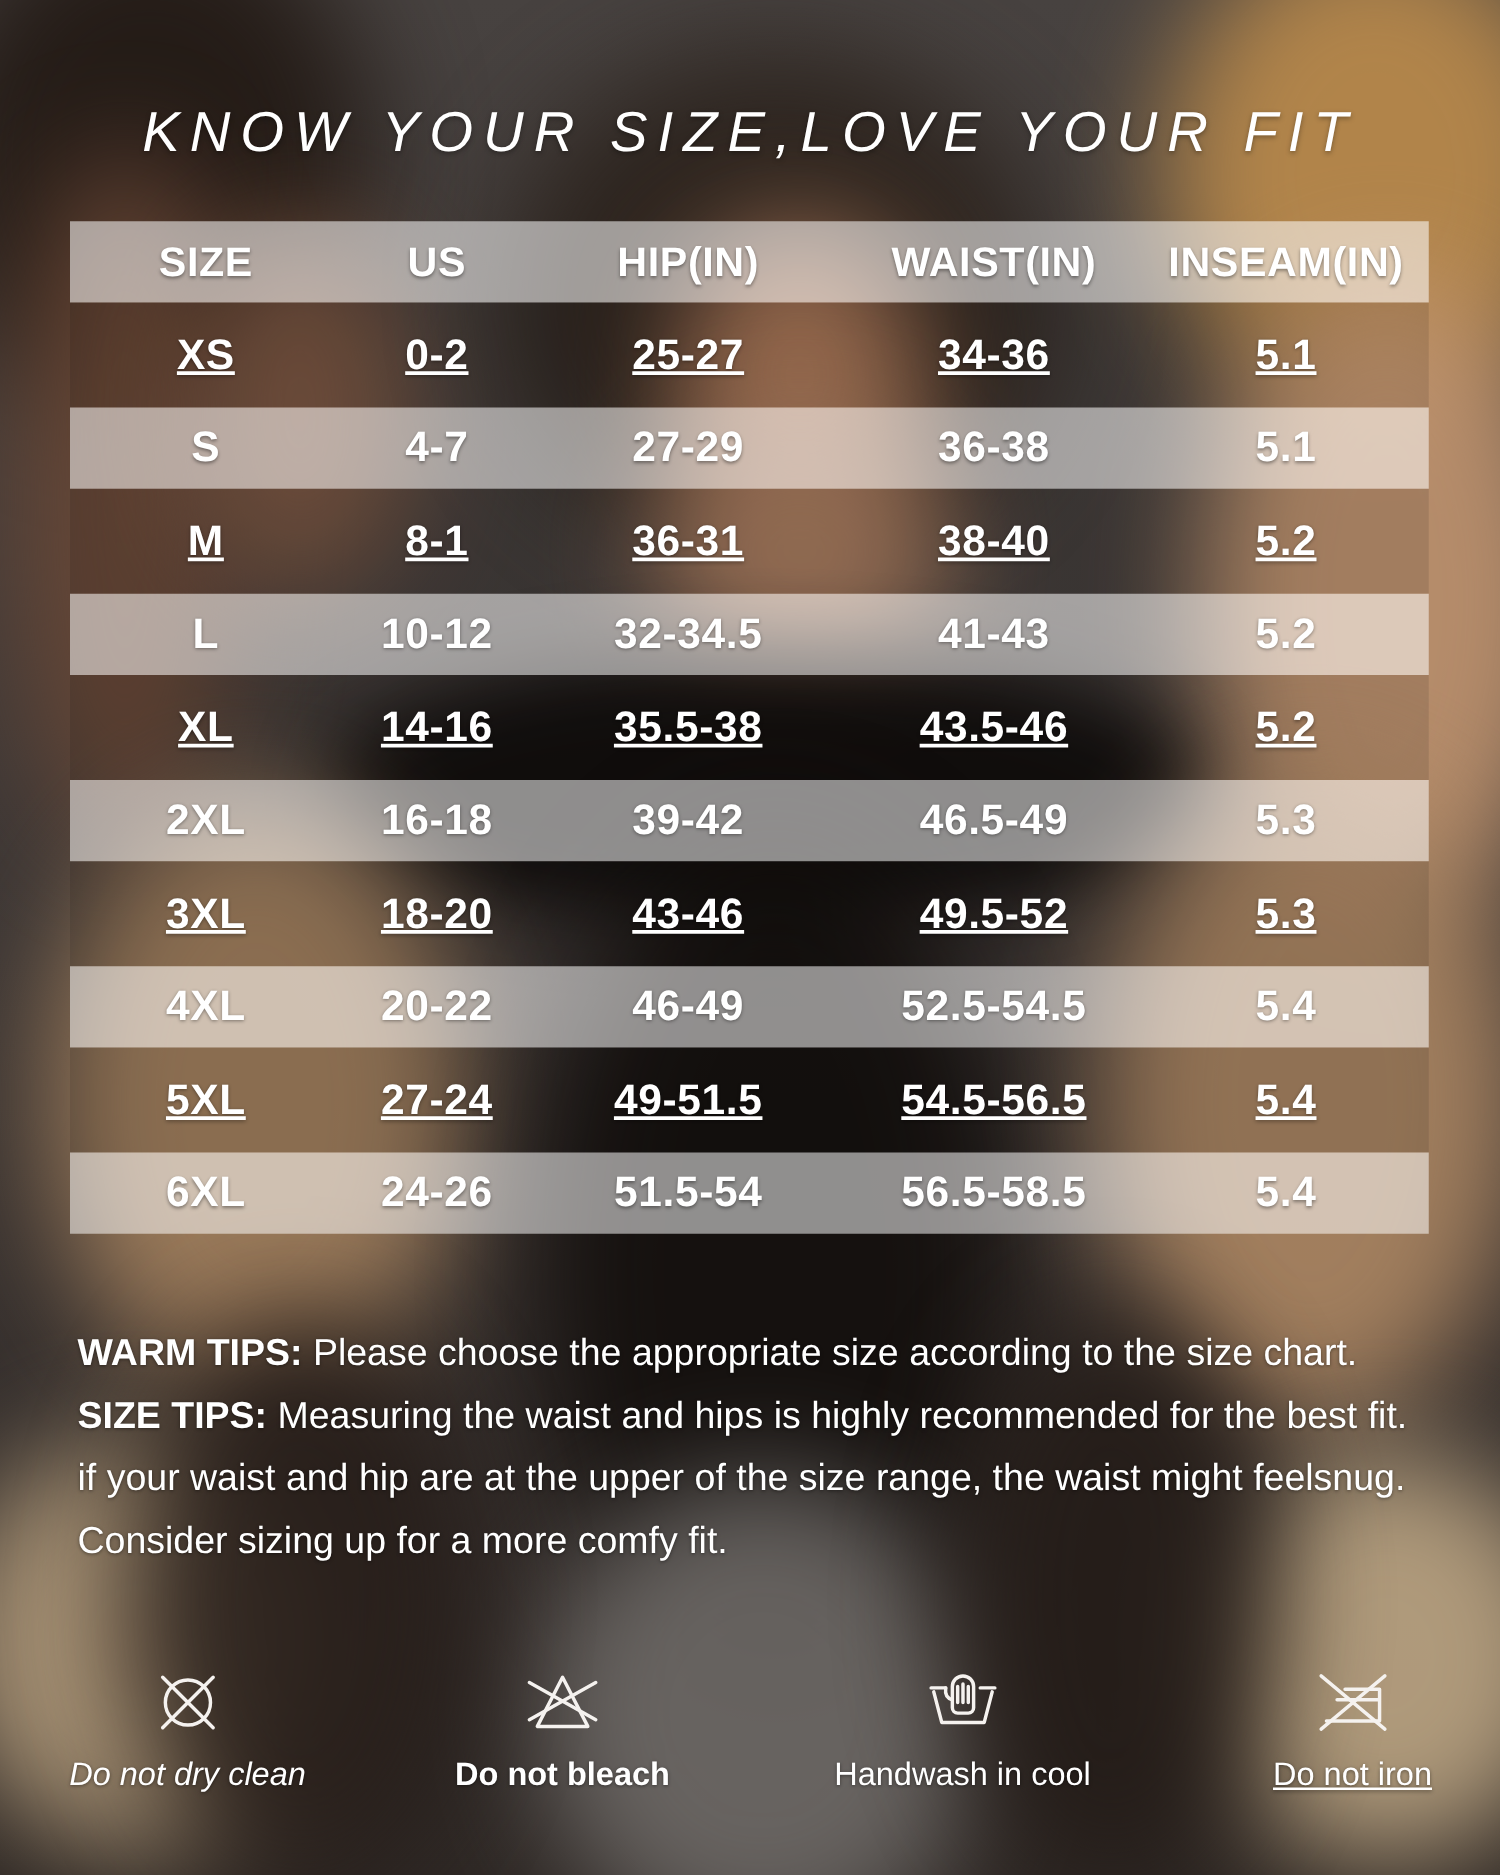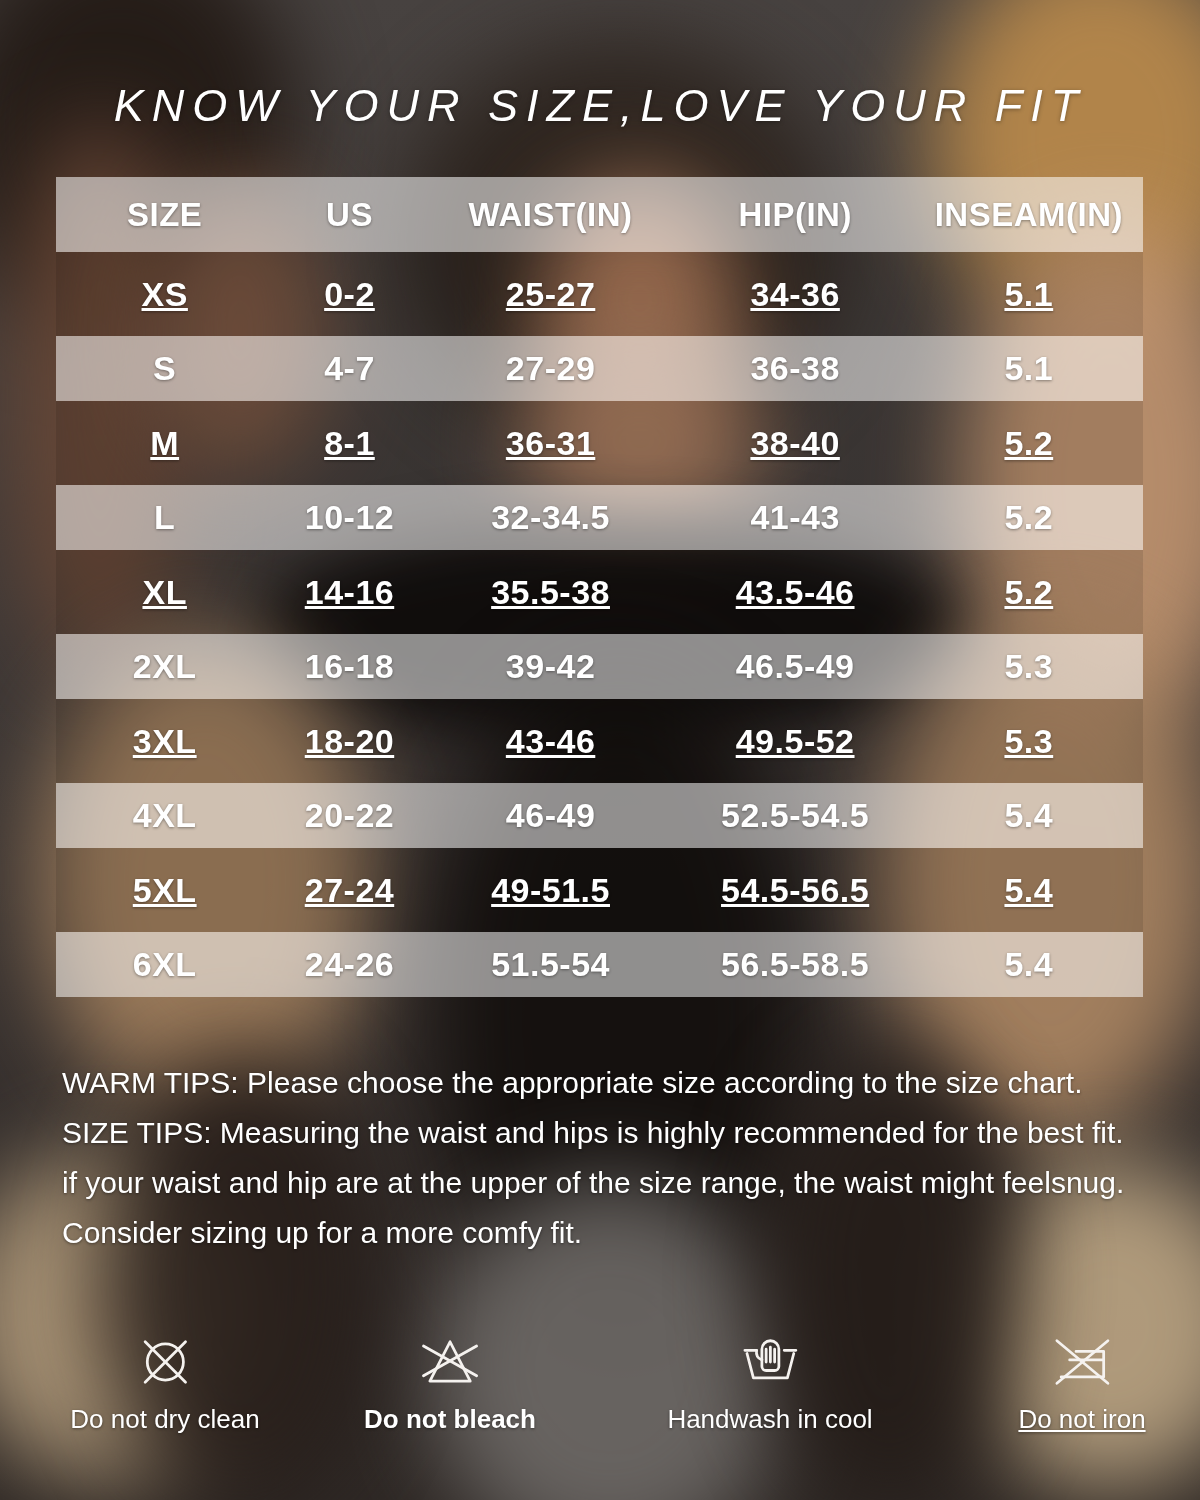--- a/index.html
+++ b/index.html
@@ -32,42 +32,42 @@
   
   .title{
     position:absolute;top:80px;left:0;width:100%;text-align:center;
     font-size:45px;letter-spacing:8px;font-weight:400;color:#fff;
     text-shadow:0 1px 4px rgba(0,0,0,.35);white-space:nowrap;font-style:italic;
   }
 
   
   .size-table{position:absolute;left:56px;top:177px;width:1087px;}
   .trow{display:grid;grid-template-columns:20% 14% 23% 22% 21%;align-items:center;}
-  .trow.head{height:75px;background:rgba(255,255,255,.55);}
+  .trow.head{height:65px;background:rgba(255,255,255,.55);}
   .trow.light{height:65px;background:rgba(255,255,255,.53);}
   .trow.dark{height:84px;background:rgba(0,0,0,.10);text-decoration:underline;}
   .cell{
     text-align:center;font-weight:bold;font-size:34px;color:#fff;
     text-shadow:0 1px 3px rgba(0,0,0,.40);letter-spacing:.5px;
   }
   .trow.head .cell{font-size:33px;}
 
   
   .tips{position:absolute;left:62px;top:1058px;width:1090px;}
   .tips p{margin:0;font-size:30px;line-height:50px;color:#fff;
     text-shadow:0 1px 3px rgba(0,0,0,.45);}
-  .tips b{font-weight:normal;}
+  .tips b{font-weight:bold;}
 
   
   .care-item{position:absolute;top:1328px;transform:translateX(-50%);
     display:flex;flex-direction:column;align-items:center;gap:8px;}
   .care-item svg{width:68px;height:68px;}
   .care-label{font-size:26px;color:#fff;white-space:nowrap;
     text-shadow:0 1px 3px rgba(0,0,0,.45);}
-  .c1{left:165px;} .c2{left:450px;font-weight:bold;} .c3{left:770px;} .c4{left:1082px;text-decoration:underline;}
+  .c1{left:150px;font-style:italic;} .c2{left:450px;font-weight:bold;} .c3{left:770px;} .c4{left:1082px;text-decoration:underline;}
   svg .stroke{fill:none;stroke:#f5f2ef;stroke-width:2.6;stroke-linecap:round;stroke-linejoin:round;}
 </style>
 </head>
 <body>
 
 <div class="bg">
   <div class="blob b1"></div>
   <div class="blob b2"></div>
   <div class="blob b3"></div>
   <div class="blob b4"></div>
@@ -85,22 +85,22 @@
   <div class="blob b16"></div>
   <div class="blob b17"></div>
 </div>
 
 <div class="title">KNOW YOUR SIZE,LOVE YOUR FIT</div>
 
 <div class="size-table">
   <div class="trow head">
       <div class="cell">SIZE</div>
       <div class="cell">US</div>
+      <div class="cell">HIP(IN)</div>
       <div class="cell">WAIST(IN)</div>
-      <div class="cell">HIP(IN)</div>
       <div class="cell">INSEAM(IN)</div>
     </div>
   <div>
       <div class="trow dark">
         <div class="cell">XS</div>
         <div class="cell">0-2</div>
         <div class="cell">25-27</div>
         <div class="cell">34-36</div>
         <div class="cell">5.1</div>
       </div>

